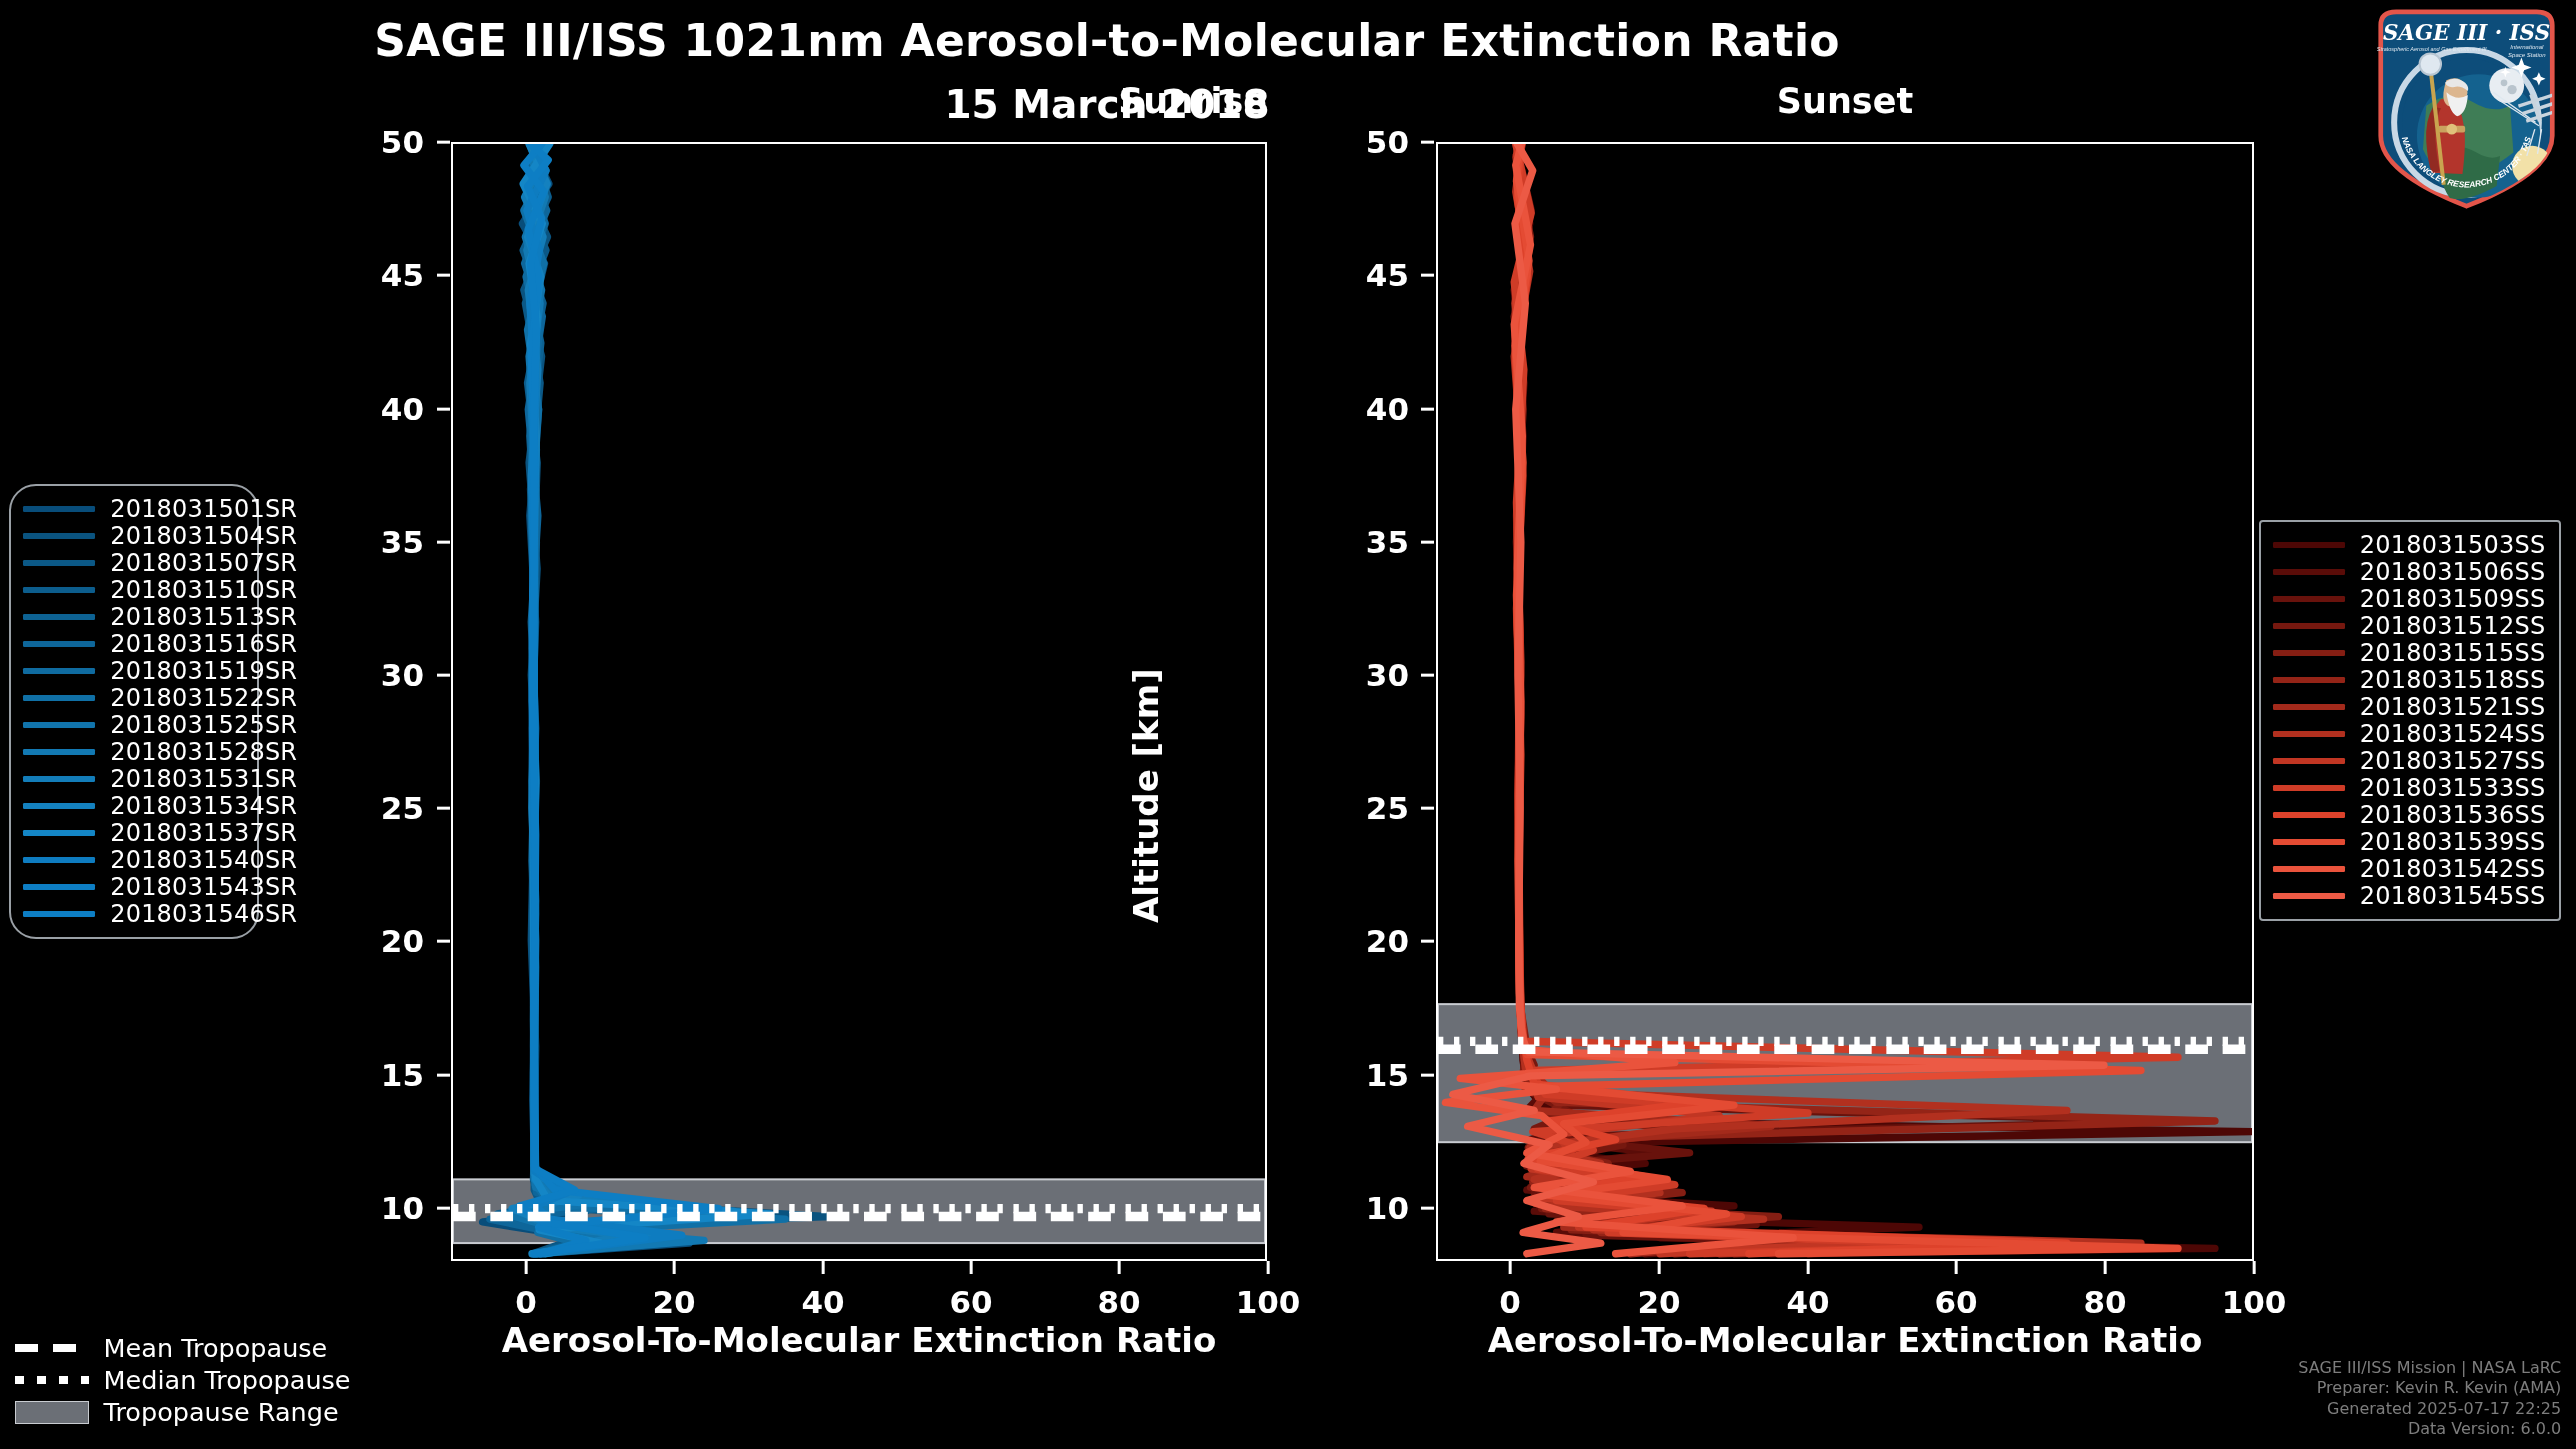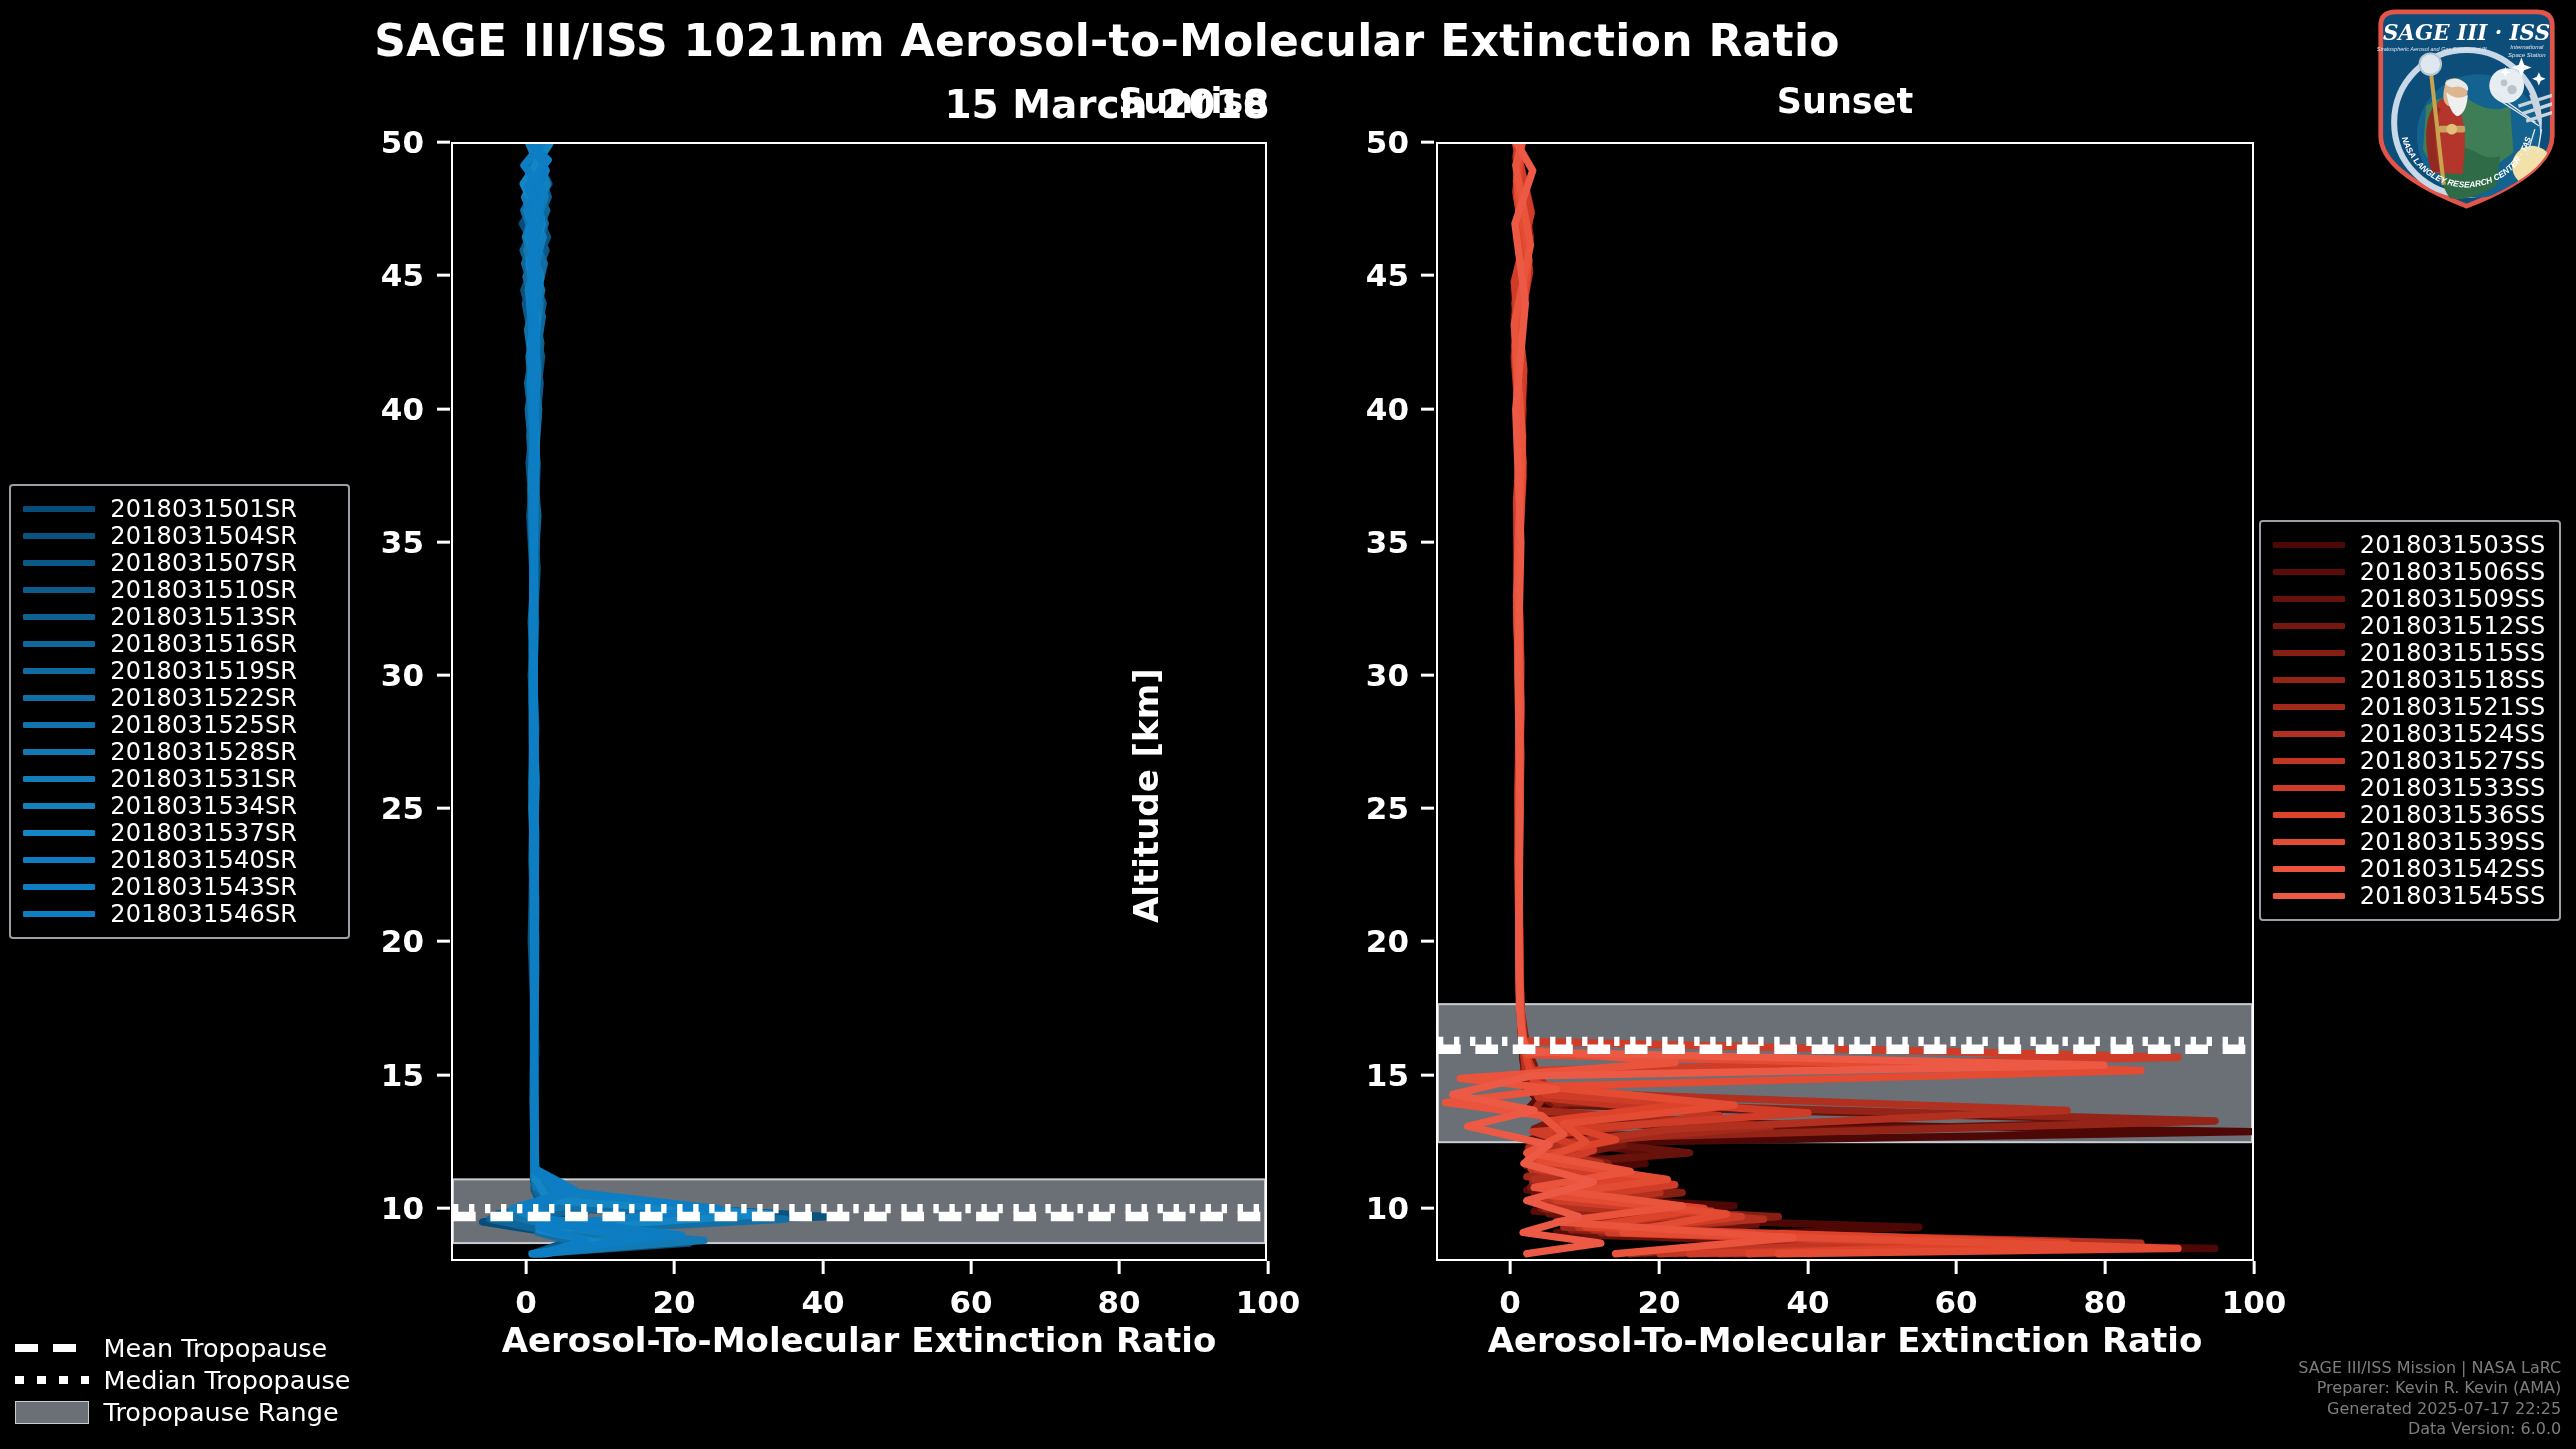--- a/index.html
+++ b/index.html
@@ -235,21 +235,21 @@
       <div class="xtick" style="left: 1956px; top: 1284px;">60</div>
       <div class="xtickmark" style="left: 1956px; top: 1261px;"></div>
       <div class="xtick" style="left: 2105px; top: 1284px;">80</div>
       <div class="xtickmark" style="left: 2105px; top: 1261px;"></div>
       <div class="xtick" style="left: 2254px; top: 1284px;">100</div>
       <div class="xtickmark" style="left: 2254px; top: 1261px;"></div>
     </div>
   <div class="ylabel" style="left:945px;top:702px;width:402px;">Altitude [km]</div>
   <div class="xlabel" style="left:1436px;top:1320px;width:818px;">Aerosol-To-Molecular Extinction Ratio</div>
 
-  <div class="legendbox" id="legend-left" style="left:9.4px;top:484px;width:341px;">
+  <div class="legendbox" id="legend-left" style="left:9.4px;top:484px;width:250px;border-radius:27px;">
       <div class="legrow">
         <span class="legline" style="background: rgb(8, 77, 122);"></span>
         <span class="legtext">2018031501SR</span>
       </div>
       <div class="legrow">
         <span class="legline" style="background: rgb(10, 83, 127);"></span>
         <span class="legtext">2018031504SR</span>
       </div>
       <div class="legrow">
         <span class="legline" style="background: rgb(11, 88, 134);"></span>

